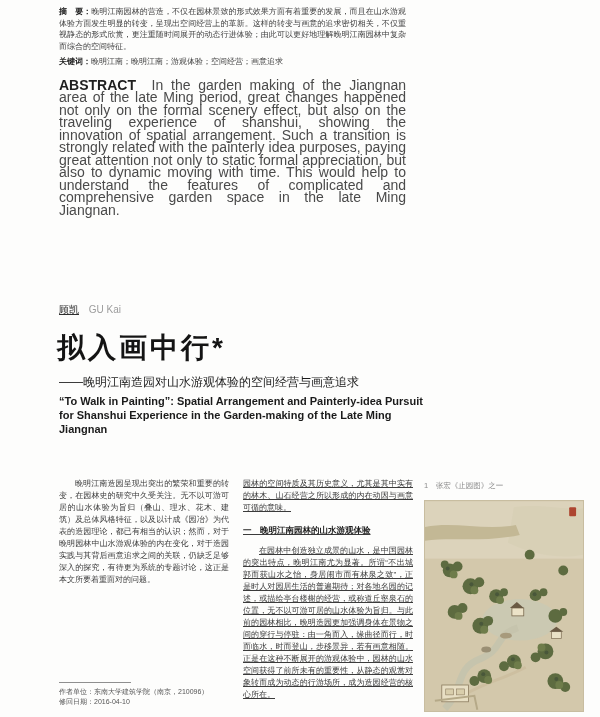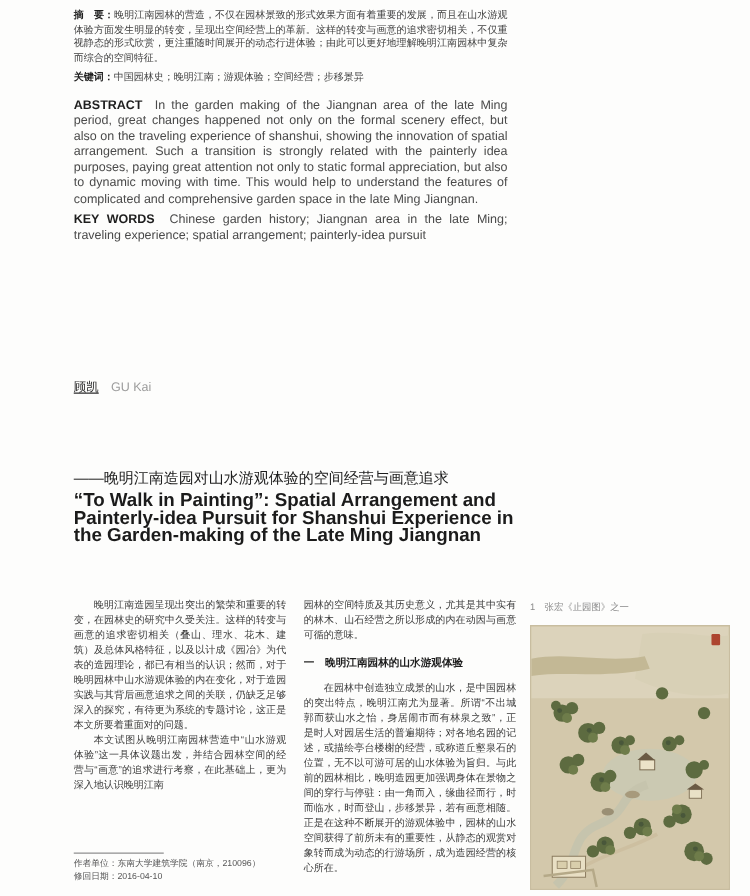--- a/index.html
+++ b/index.html
@@ -8,72 +8,71 @@
     position:relative; width:600px; height:717px;
     font-family:"Liberation Sans","DejaVu Sans",sans-serif;
     color:#3a3a3a; background:#fdfdfc;
   }
 
   
   .abstract-block { position:absolute; left:59px; top:6px; width:347px; }
   .cn-line { font-size:8px; line-height:11.5px; text-align:justify; color:#3f3f3f; }
   .lbl { font-weight:bold; color:#1e1e1e; }
   .kw-line { margin-top:4px; }
-  .en-line { margin-top:11px; font-size:10px; line-height:12.5px; text-align:justify; color:#4a4a4a; }
+  .en-line { margin-top:11px; font-size:14px; line-height:12.5px; text-align:justify; color:#4a4a4a; }
   .enkw-line { margin-top:4px; }
   .lbl-en { font-weight:bold; color:#1e1e1e; }
   .meta-line { margin-top:14px; font-size:8px; color:#3f3f3f; }
   .meta-line span { margin-right:16px; }
 
   
   .author-line { position:absolute; left:59px; top:303px; font-size:10px; }
   .author-cn { color:#2e2e2e;text-decoration:underline; }
   .author-en { color:#9c9c9c; margin-left:7px; }
   .article-title { position:absolute; left:57px; top:329px; font-size:28px; font-weight:bold; letter-spacing:3px; color:#141414; }
   .article-subtitle { position:absolute; left:59px; top:374px; font-size:12px; font-weight:normal; color:#1b1b1b; }
-  .article-title-en { position:absolute; left:59px; top:394px; width:374px; font-size:15px; line-height:14px; font-weight:bold; color:#1b1b1b; }
+  .article-title-en { position:absolute; left:59px; top:394px; width:374px; font-size:11px; line-height:14px; font-weight:bold; color:#1b1b1b; }
 
   
   .col { position:absolute; top:478px; width:170px; font-size:8px; line-height:12px; text-align:justify; color:#3b3b3b; }
   .col-left { left:59px; }
-  .col-right { left:243px; }
+  .col-right { left:243px;text-decoration:underline; }
   .col p.indent { text-indent:16px; }
   .section-heading { font-weight:bold; font-size:8.5px; color:#1e1e1e; margin:10px 0 9px 0; }
 
   
   .figure-area { position:absolute; left:424px; top:481px; width:162px; }
   .fig-caption { font-size:7.5px; color:#8a8a8a; margin-bottom:9px; }
   .painting { display:block; width:160px; height:212px; border:1px solid #c8bda0; background:#d3c8ab; }
 
   
   .footnote { position:absolute; left:59px; top:682px; width:180px; font-size:7px; line-height:10px; color:#555; }
   .footnote-rule { width:72px; border-top:1px solid #8f8f8f; margin-bottom:4px; }
 </style>
 </head>
 <body>
 
 <div class="page">
 
   <section class="abstract-block">
     <p class="cn-line"><span class="lbl">摘　要：</span><span>晚明江南园林的营造，不仅在园林景致的形式效果方面有着重要的发展，而且在山水游观体验方面发生明显的转变，呈现出空间经营上的革新。这样的转变与画意的追求密切相关，不仅重视静态的形式欣赏，更注重随时间展开的动态行进体验；由此可以更好地理解晚明江南园林中复杂而综合的空间特征。</span></p>
-    <p class="cn-line kw-line"><span class="lbl">关键词：</span><span>中国园林史；晚明江南；游观体验；空间经营；步移景异</span></p>
+    <p class="cn-line kw-line"><span class="lbl">关键词：</span><span>晚明江南；晚明江南；游观体验；空间经营；画意追求</span></p>
     <p class="en-line"><span class="lbl-en">ABSTRACT</span>&nbsp;&nbsp;<span>In the garden making of the Jiangnan area of the late Ming period, great changes happened not only on the formal scenery effect, but also on the traveling experience of shanshui, showing the innovation of spatial arrangement. Such a transition is strongly related with the painterly idea purposes, paying great attention not only to static formal appreciation, but also to dynamic moving with time. This would help to understand the features of complicated and comprehensive garden space in the late Ming Jiangnan.</span></p>
-    <p class="en-line enkw-line"><span class="lbl-en">KEY WORDS</span>&nbsp;&nbsp;<span>Chinese garden history; Jiangnan area in the late Ming; traveling experience; spatial arrangement; painterly-idea pursuit</span></p>
   </section>
 
   <div class="author-line">
     <span class="author-cn">顾凯</span>
     <span class="author-en">GU Kai</span>
   </div>
+  <h1 class="article-title">拟入画中行*</h1>
   <h2 class="article-subtitle">——晚明江南造园对山水游观体验的空间经营与画意追求</h2>
   <h3 class="article-title-en">“To Walk in Painting”: Spatial Arrangement and Painterly-idea Pursuit for Shanshui Experience in the Garden-making of the Late Ming Jiangnan</h3>
 
   <div class="col col-left">
-    <p class="indent">晚明江南造园呈现出突出的繁荣和重要的转变，在园林史的研究中久受关注。这样的转变与画意的追求密切相关（叠山、理水、花木、建筑）及总体风格特征，以及以计成《园冶》为代表的造园理论，都已有相当的认识；然而，对于晚明园林中山水游观体验的内在变化，对于造园实践与其背后画意追求之间的关联，仍缺乏足够深入的探究，有待更为系统的专题讨论，这正是本文所要着重面对的问题。</p>
-    <p class="indent">本文试图从晚明江南园林营造中“山水游观体验”这一具体议题出发，并结合园林空间的经营与“画意”的追求进行考察，在此基础上，更为深入地认识晚明江南</p>
+    <p class="indent">晚明江南造园呈现出突出的繁荣和重要的转变，在园林史的研究中久受关注。无不以可游可居的山水体验为旨归（叠山、理水、花木、建筑）及总体风格特征，以及以计成《园冶》为代表的造园理论，都已有相当的认识；然而，对于晚明园林中山水游观体验的内在变化，对于造园实践与其背后画意追求之间的关联，仍缺乏足够深入的探究，有待更为系统的专题讨论，这正是本文所要着重面对的问题。</p>
   </div>
 
   <div class="col col-right">
     <p>园林的空间特质及其历史意义，尤其是其中实有的林木、山石经营之所以形成的内在动因与画意可循的意味。</p>
     <h4 class="section-heading">一　晚明江南园林的山水游观体验</h4>
     <p class="indent">在园林中创造独立成景的山水，是中国园林的突出特点，晚明江南尤为显著。所谓“不出城郭而获山水之怡，身居闹市而有林泉之致”，正是时人对园居生活的普遍期待；对各地名园的记述，或描绘亭台楼榭的经营，或称道丘壑泉石的位置，无不以可游可居的山水体验为旨归。与此前的园林相比，晚明造园更加强调身体在景物之间的穿行与停驻：由一角而入，缘曲径而行，时而临水，时而登山，步移景异，若有画意相随。正是在这种不断展开的游观体验中，园林的山水空间获得了前所未有的重要性，从静态的观赏对象转而成为动态的行游场所，成为造园经营的核心所在。</p>
   </div>
 
   <div class="figure-area">
     <div class="fig-caption">1　张宏《止园图》之一</div>

